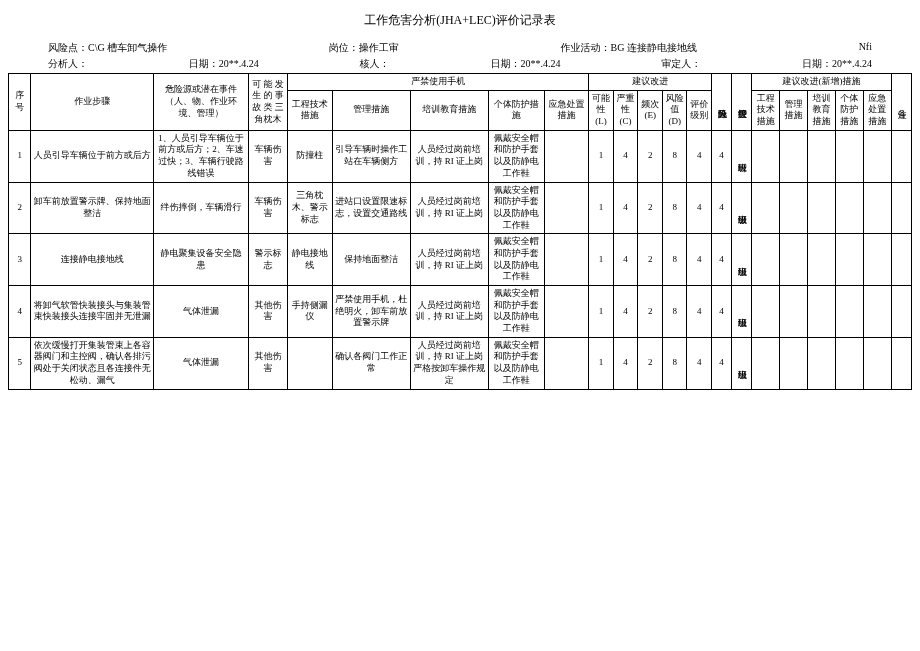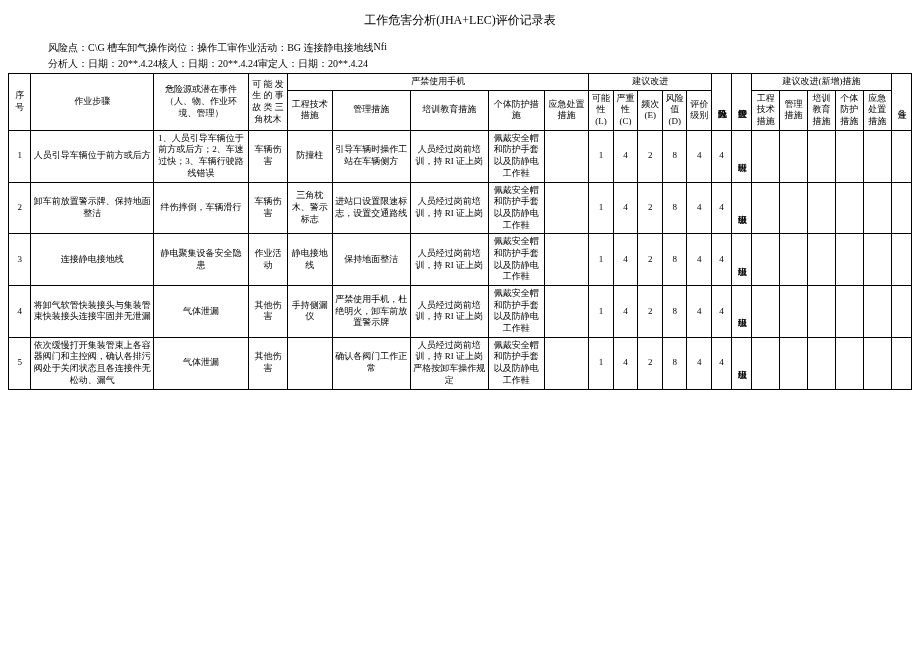--- a/index.html
+++ b/index.html
@@ -1,17 +1,17 @@
 <!DOCTYPE html>
 <html><head>
 <meta charset="utf-8">
 <style>
 body{font-family:SimSun,serif;font-size:10px;margin:0;padding:8px;background:#fff;color:#000}
 .title{text-align:center;font-size:12px;margin:4px 0 12px}
-.meta{display:flex;padding:0 40px;margin-bottom:2px}
+.meta{display:flex;justify-content:space-between;padding:0 40px;margin-bottom:2px}
 .meta span{display:inline-block}
 table{border-collapse:collapse;width:100%;table-layout:fixed}
 th,td{border:1px solid #000;padding:2px;text-align:center;vertical-align:middle;font-weight:normal;font-size:9px;line-height:1.3}
 .vtxt{writing-mode:vertical-rl;text-orientation:upright;margin:auto}
 col.c-seq{width:20px}col.c-step{width:110px}col.c-haz{width:85px}col.c-acc{width:35px}
 col.c-eng{width:40px}col.c-mgt{width:70px}col.c-trn{width:70px}col.c-ppe{width:50px}col.c-emg{width:40px}
 col.c-l,col.c-c,col.c-e,col.c-d,col.c-lv{width:22px}
 col.c-rl,col.c-cl{width:18px}
 col.c-se,col.c-sm,col.c-st,col.c-sp,col.c-sa{width:25px}col.c-rm{width:18px}
 </style>
@@ -147,21 +147,21 @@
         <td></td>
         <td></td>
         <td></td>
         <td></td>
         <td></td>
       </tr>
       <tr>
         <td>3</td>
         <td>连接静电接地线</td>
         <td>静电聚集设备安全隐患</td>
-        <td>作业活动</td>
+        <td>警示标志</td>
         <td>静电接地线</td>
         <td>保持地面整洁</td>
         <td>人员经过岗前培训，持 RI 证上岗</td>
         <td>佩戴安全帽和防护手套以及防静电工作鞋</td>
         <td></td>
         <td>1</td>
         <td>4</td>
         <td>2</td>
         <td>8</td>
         <td>4</td>

